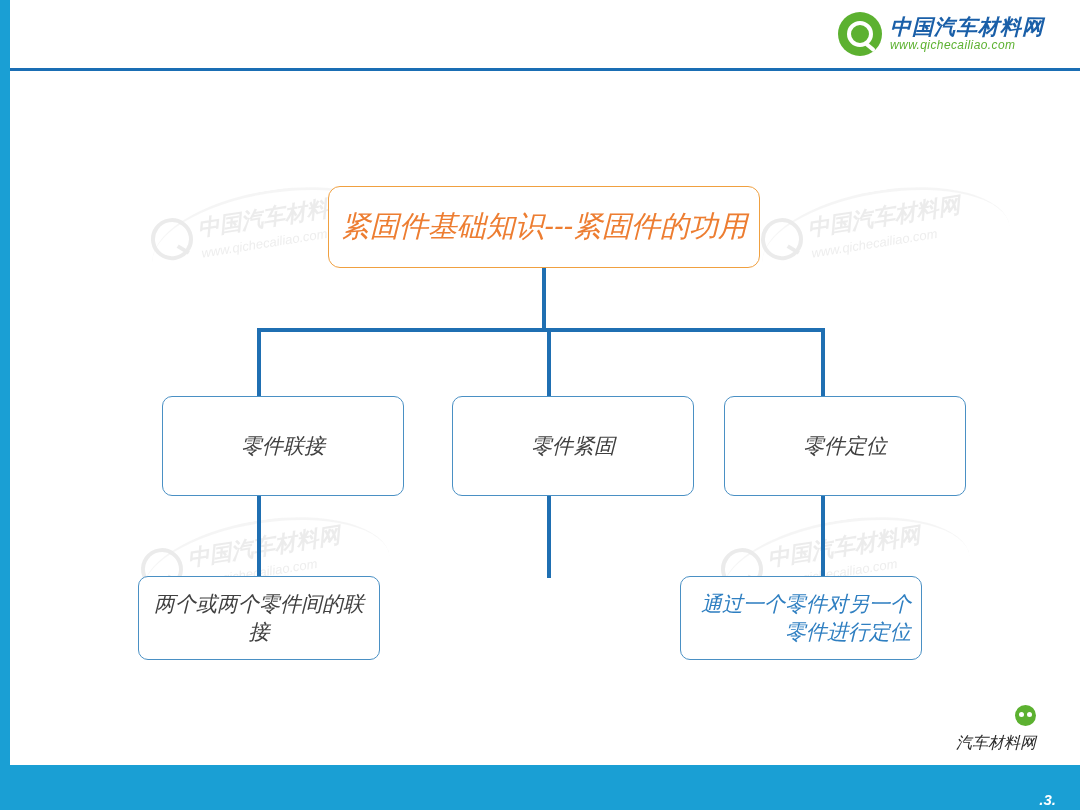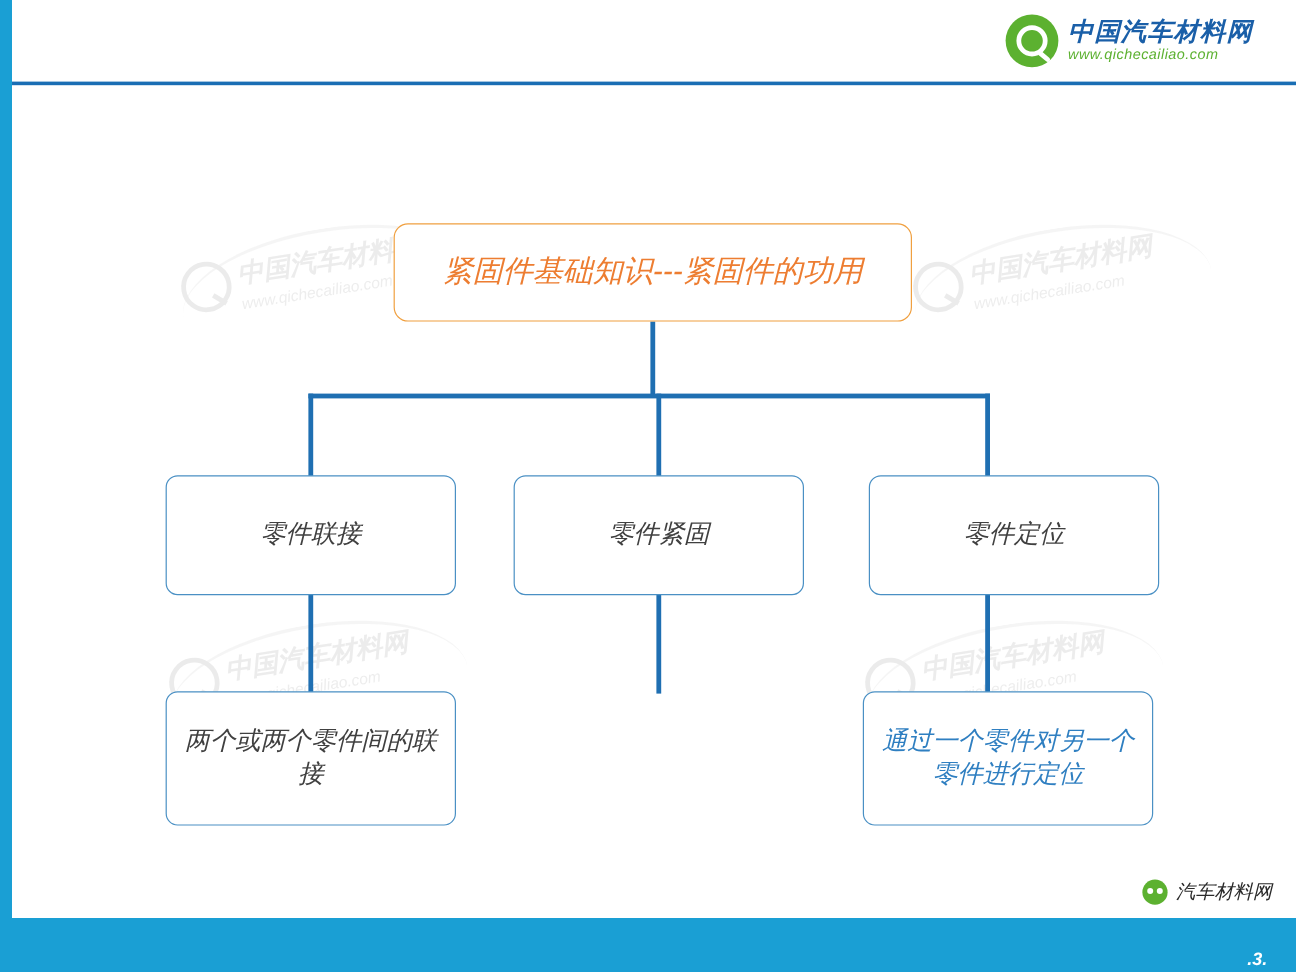--- a/index.html
+++ b/index.html
@@ -181,63 +181,65 @@
     line-height: 1.35;
   }
   .node-root {
     left: 328px; top: 186px;
     width: 432px; height: 82px;
     border-radius: 12px;
     border-color: #f0a040;
   }
   .node-root .label {
     color: #ed7d31;
-    font-size: 25px;
+    font-size: 29px;
   }
   .node-mid {
     width: 242px; height: 100px;
     top: 396px;
+    margin-left: 24px;
   }
   #node-mid-1 { left: 138px; }
   #node-mid-2 { left: 428px; justify-content: center; }
-  #node-mid-3 { left: 724px; justify-content: center; }
+  #node-mid-3 { left: 700px; justify-content: center; }
   .node-mid .label {
     color: #404040;
     font-size: 21px;
   }
   .node-leaf {
-    width: 242px; height: 112px;
+    width: 242px; height: 84px;
     top: 576px;
   }
   #node-leaf-1 { left: 138px; }
   #node-leaf-2 { left: 428px; }
-  #node-leaf-3 { left: 719px; }
+  #node-leaf-3 { left: 680px; text-align: right; }
   .node-leaf .label {
     color: #404040;
     font-size: 21px;
     padding: 0 10px;
   }
   #node-leaf-3 .label { color: #2f7fc1; }
 
   
   .line {
     position: absolute;
     background: #1f6fb2;
   }
   .line-v { width: 4px; }
   .line-h { height: 4px; }
 
   
   .footer-account {
     position: absolute;
-    right: 20px;
+    right: 44px;
     bottom: 56px;
     display: flex;
     align-items: flex-end;
     gap: 7px;
+    flex-direction: column;
   }
   .wechat-icon {
     width: 21px; height: 21px;
     border-radius: 50%;
     background: #5cb130;
     position: relative;
     flex: 0 0 auto;
   }
   .wechat-icon::before,
   .wechat-icon::after {

